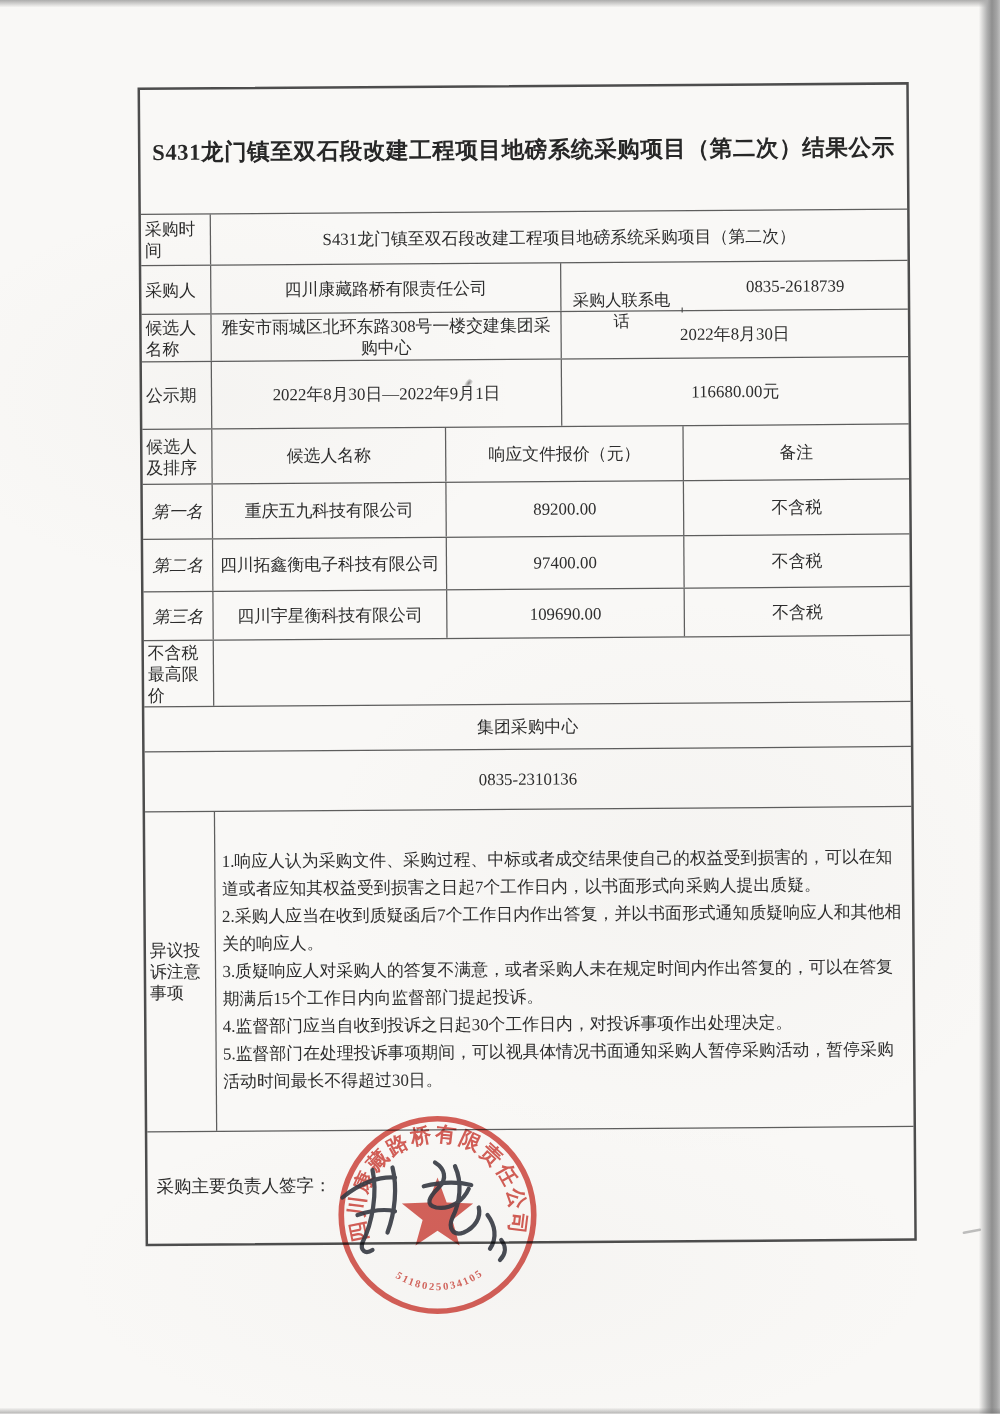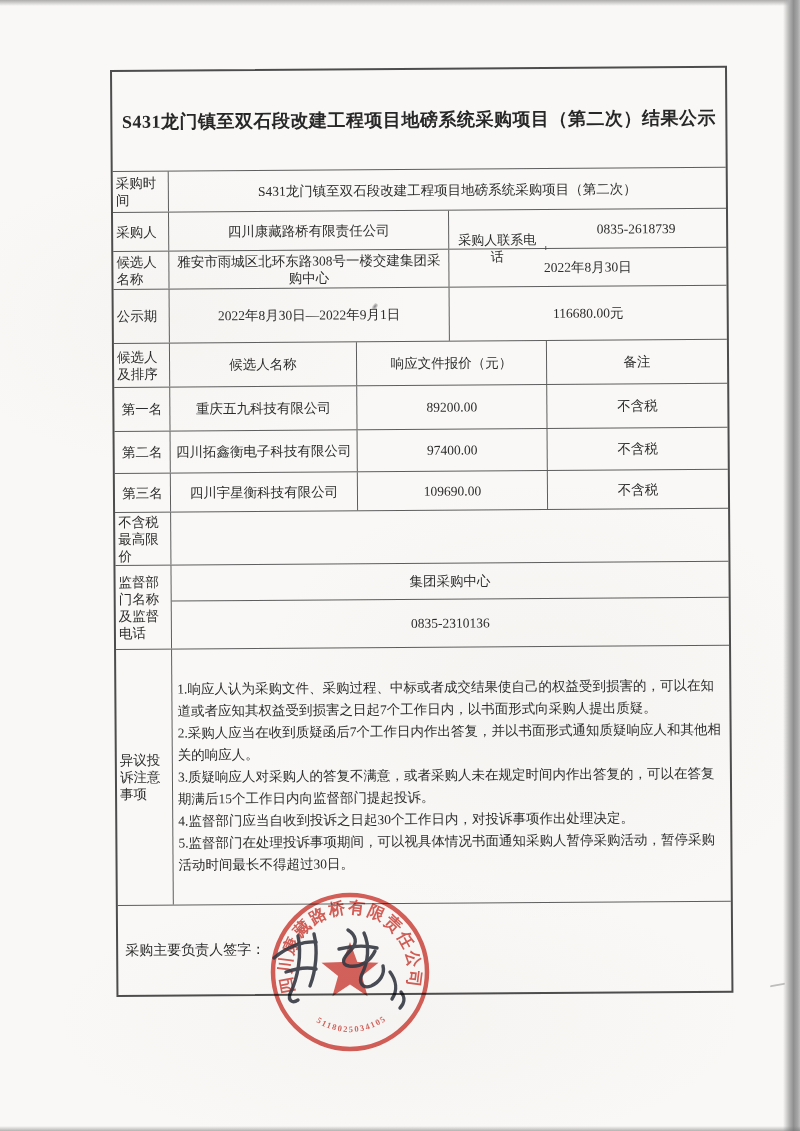--- a/index.html
+++ b/index.html
@@ -45,21 +45,21 @@
   }
   .t-row:last-child{border-bottom:none;}
   .cell{
     box-sizing:border-box;display:flex;align-items:center;
     border-right:1px solid rgba(72,72,72,.88);
     font-size:13.5px;line-height:17px;
     padding:2px 3px;
   }
   .cell:last-child{border-right:none;}
   .c-label{width:56px;flex:none;}
-  .c-rank{width:56px;flex:none;justify-content:center;text-align:center;}
+  .c-rank{width:56px;flex:none;justify-content:center;text-align:center;font-style:italic;}
   .c-val{width:280px;flex:none;justify-content:center;text-align:center;}
   .c-mid{width:97px;flex:none;justify-content:center;text-align:center;font-size:13px;margin-top:36px;}
   .c-rest{flex:1;justify-content:center;text-align:center;}
   .c-name{width:187px;flex:none;justify-content:center;text-align:center;}
   .c-price{width:190px;flex:none;justify-content:center;text-align:center;}
   .row-title{height:100px;align-items:center;justify-content:center;}
   .doc-title{
     font-size:18px;font-weight:bold;letter-spacing:.5px;
     text-align:center;width:100%;color:#272727;
   }
@@ -167,21 +167,20 @@
         <div class="cell c-price">109690.00</div>
         <div class="cell c-rest">不含税</div>
       </div>
 
       <div class="t-row row-other">
         <div class="cell c-label">不含税最高限价</div>
         <div class="cell c-rest"></div>
       </div>
 
       <div class="t-row row-supervision">
-        <div class="cell c-label">监督部门名称及监督电话</div>
         <div class="sup-col">
           <div class="sup-sub sup-sub1">集团采购中心</div>
           <div class="sup-sub sup-sub2">0835-2310136</div>
         </div>
       </div>
 
       <div class="t-row row-objection">
         <div class="cell c-label">异议投诉注意事项</div>
         <div class="objection-cell">
           <p>1.响应人认为采购文件、采购过程、中标或者成交结果使自己的权益受到损害的，可以在知道或者应知其权益受到损害之日起7个工作日内，以书面形式向采购人提出质疑。</p>

